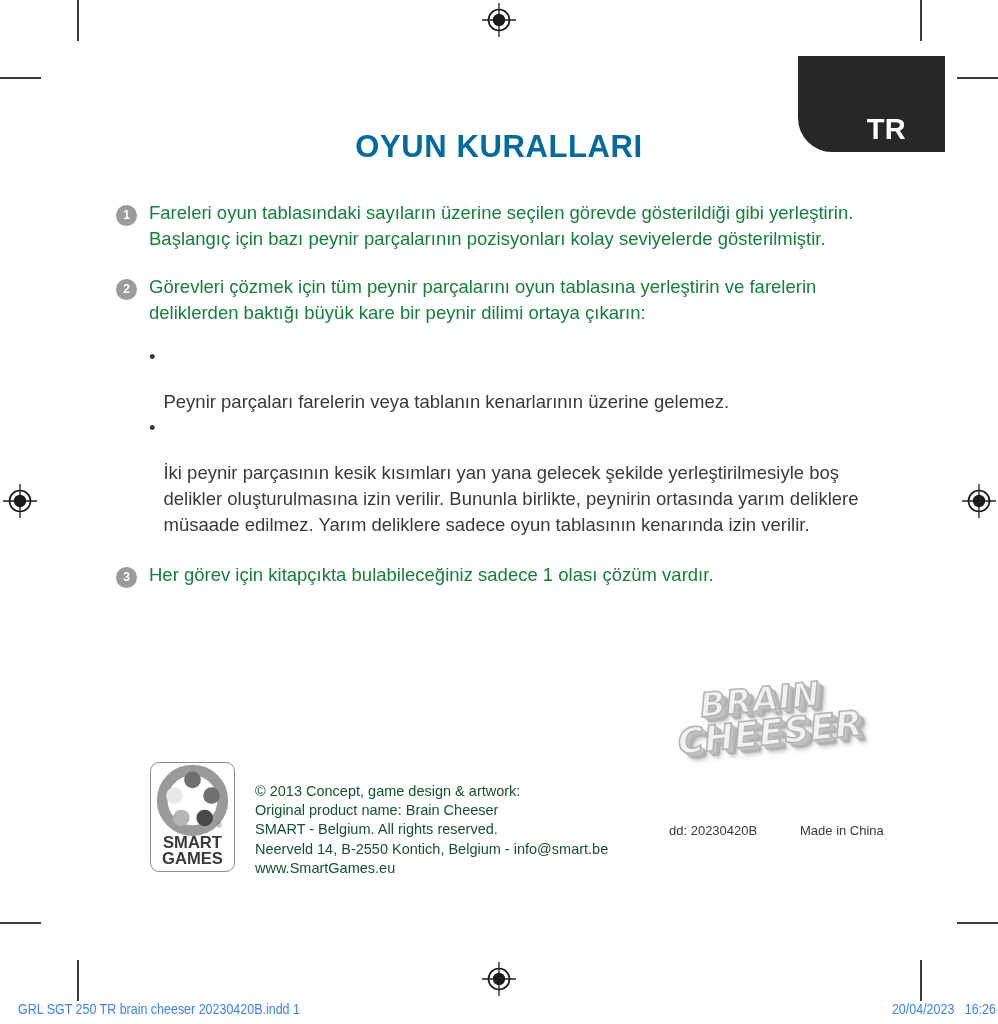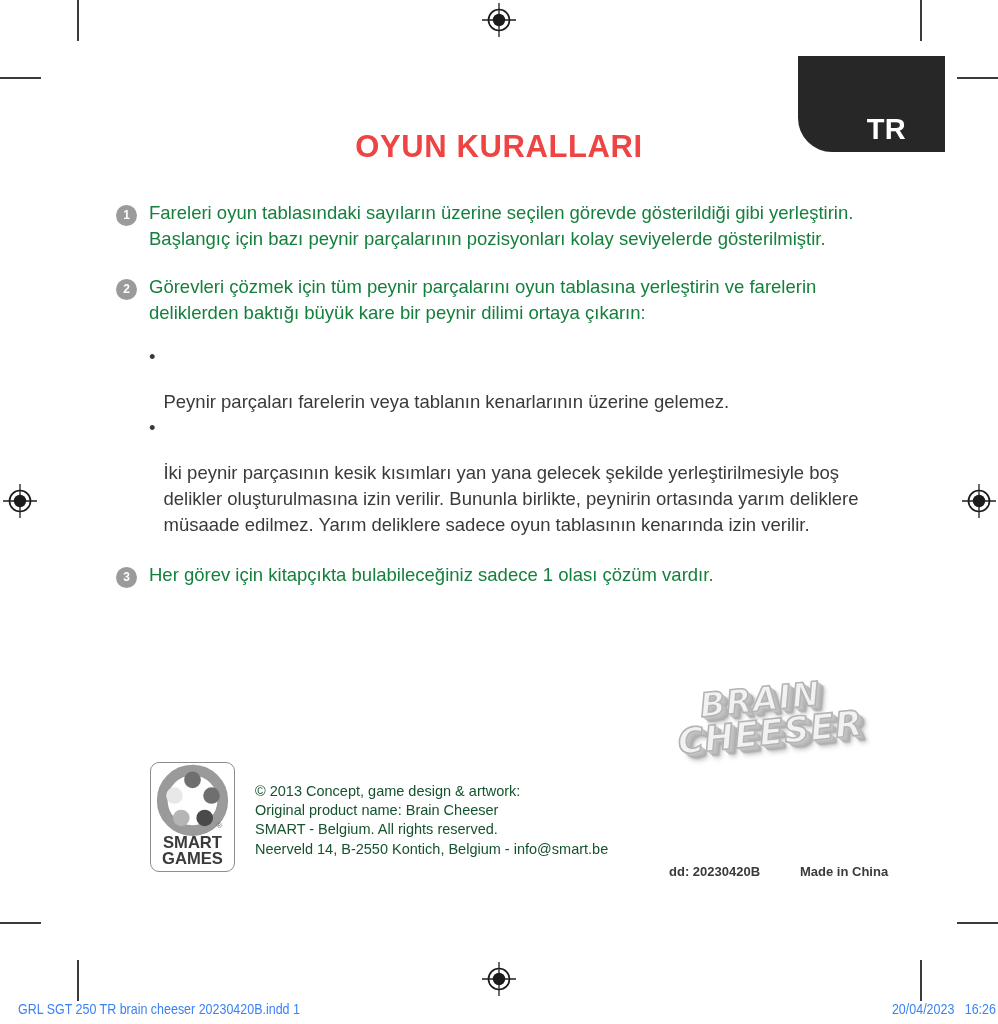--- a/index.html
+++ b/index.html
@@ -41,21 +41,21 @@
     letter-spacing:0.5px;
   }
 
   
   .page-title{
     position:absolute;
     left:0;right:0;top:129px;
     text-align:center;
     font-size:31px;
     font-weight:bold;
-    color:#ef4444;
+    color:#0369a1;
     letter-spacing:0.6px;
   }
 
   
   .rules{
     position:absolute;
     left:116px;top:200px;
     width:770px;
   }
   .rule{
@@ -160,24 +160,23 @@
     left:255px;top:782px;
     font-size:14.5px;
     line-height:19.2px;
     color:#14532d;
   }
   .copyright div{white-space:nowrap;}
 
   
   .prodline{
     position:absolute;
-    top:864px;
+    top:823px;
     font-size:13px;
     color:#3a3a3a;
-    font-weight:bold;
   }
   .dd-code{left:669px;}
   .made-in{left:800px;}
 
   
   .idbar{
     position:absolute;
     left:16px;right:0;bottom:5px;
     height:18px;
     font-family:"Liberation Sans Narrow","Liberation Sans", sans-serif;
@@ -291,20 +290,21 @@
     <text x="42.5" y="87" text-anchor="middle" font-family="Liberation Sans, sans-serif" font-size="17" font-weight="bold" fill="#3a3a3a">SMART</text>
     <text x="42.5" y="103" text-anchor="middle" font-family="Liberation Sans, sans-serif" font-size="17" font-weight="bold" fill="#3a3a3a">GAMES</text>
   </svg>
 </div>
 
 <div class="copyright">
   <div>© 2013 Concept, game design &amp; artwork:</div>
   <div>Original product name: Brain Cheeser</div>
   <div>SMART - Belgium. All rights reserved.</div>
   <div>Neerveld 14, B-2550 Kontich, Belgium - info@smart.be</div>
+  <div>www.SmartGames.eu</div>
 </div>
 
 <div class="prodline dd-code">dd: 20230420B</div>
 <div class="prodline made-in">Made in China</div>
 
 <div class="idbar">
   <span class="left">GRL SGT 250 TR brain cheeser 20230420B.indd   1</span>
   <span class="right"><span>20/04/2023</span>&nbsp;&nbsp;&nbsp;<span>16:26</span></span>
 </div>
 

